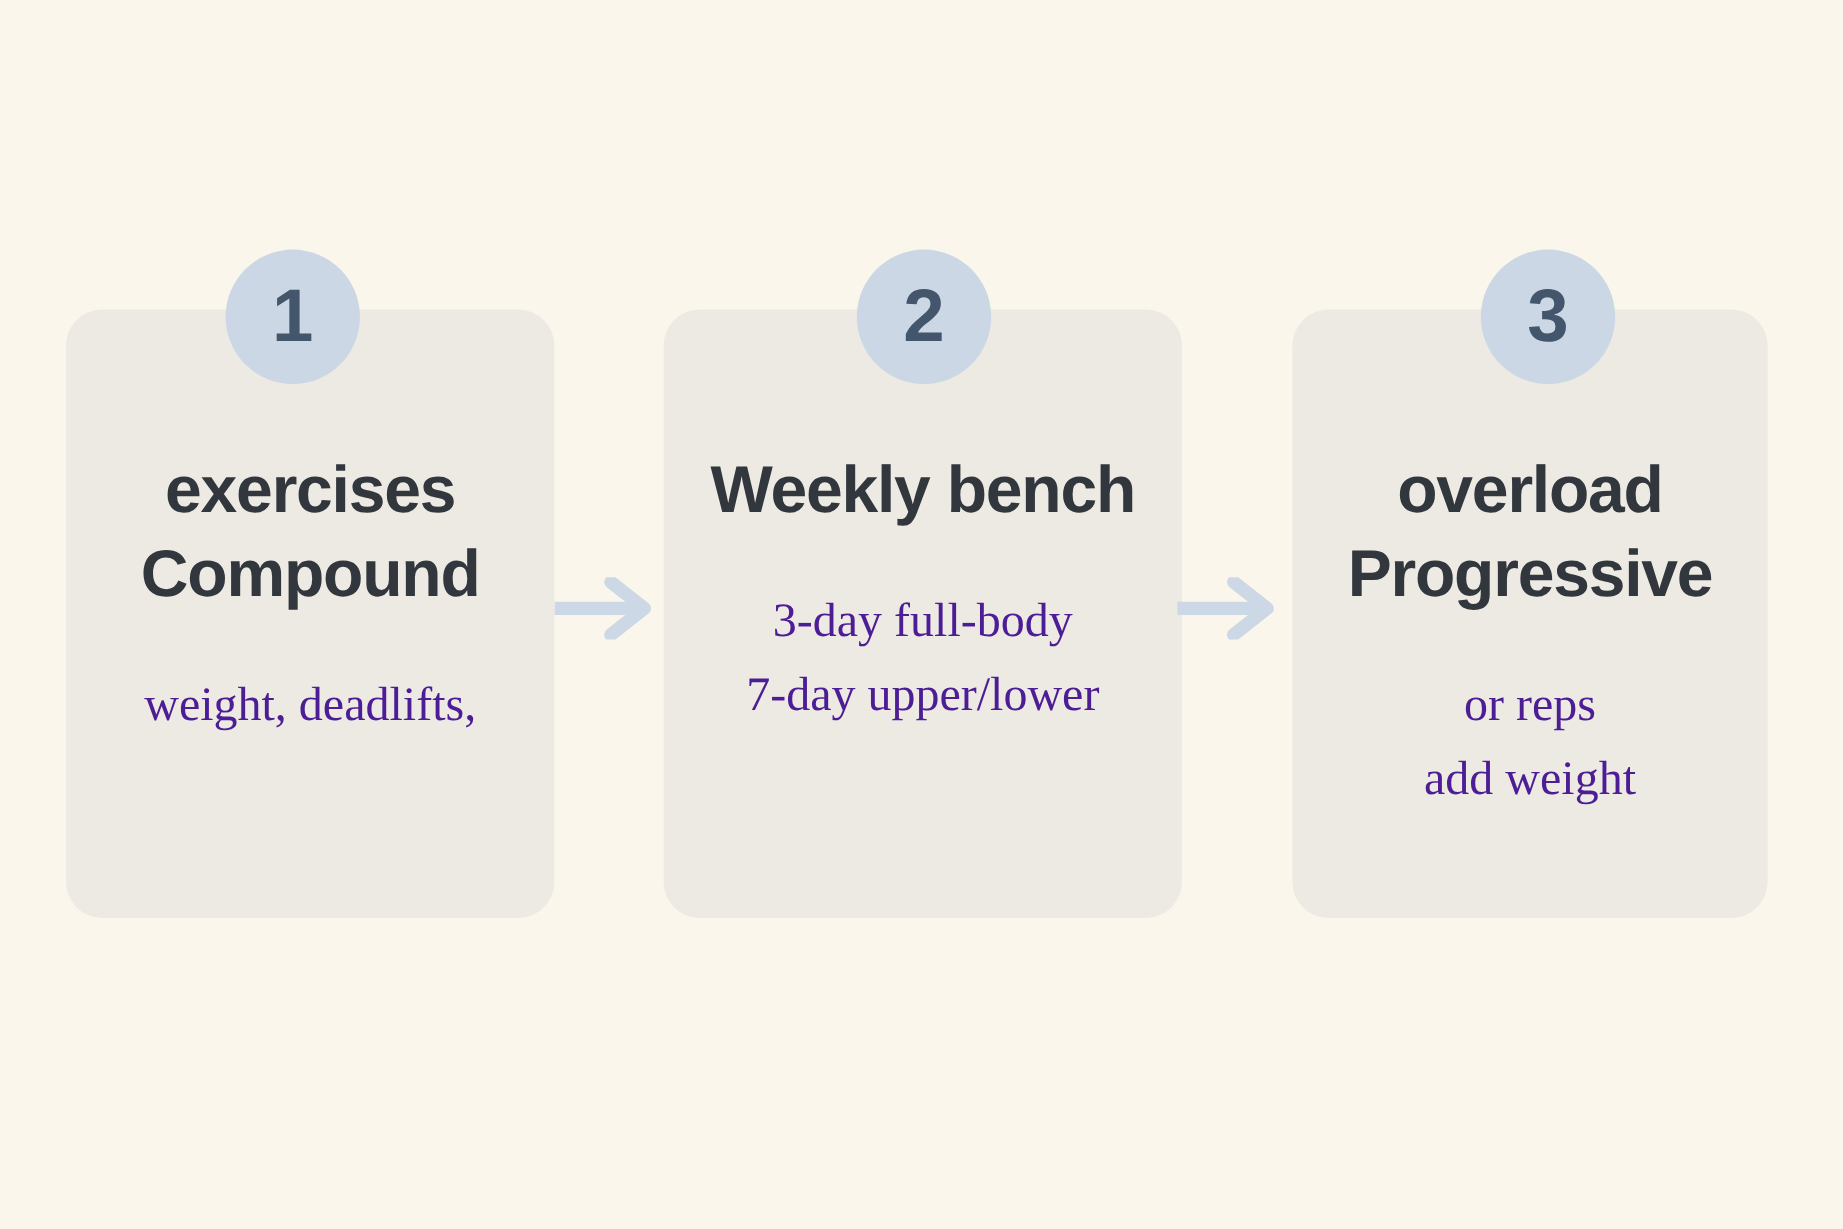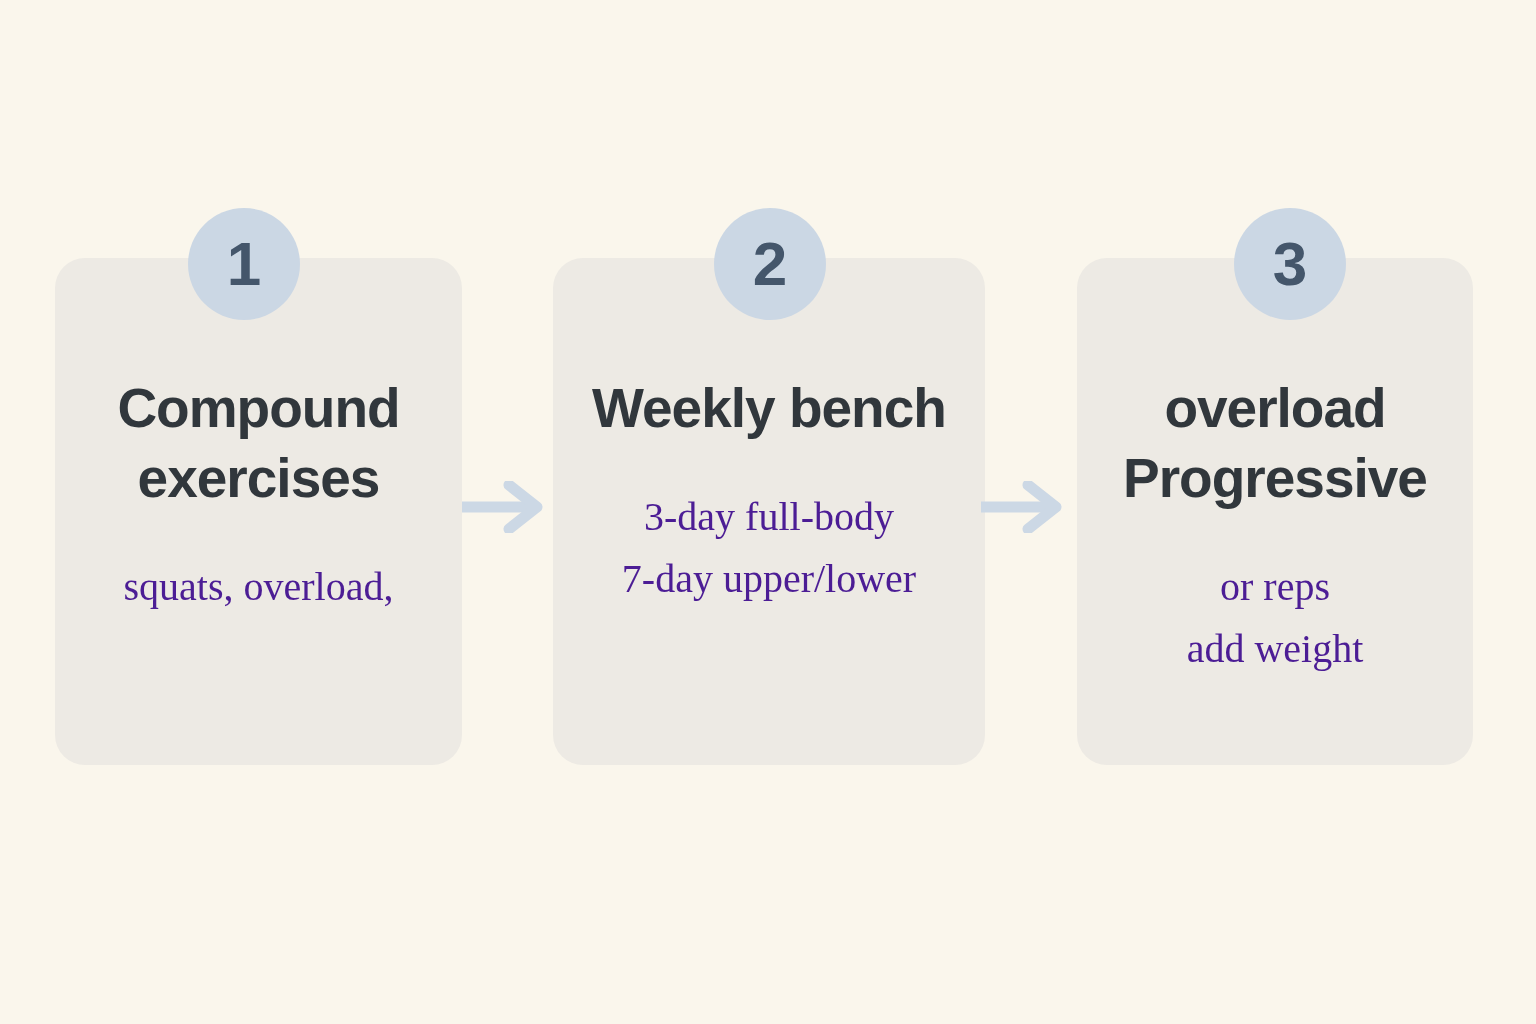--- a/index.html
+++ b/index.html
@@ -78,25 +78,25 @@
 </head>
 <body>
 
 <div class="stage">
 
   <section class="card card1">
     <div class="badge">
       <span>1</span>
     </div>
     <h2 class="title">
+      <span class="line">exercises</span>
       <span class="line">Compound</span>
-      <span class="line">exercises</span>
     </h2>
     <p class="detail">
-      <span class="line">squats, overload,</span>
+      <span class="line">weight, deadlifts,</span>
     </p>
   </section>
 
   <svg class="connector connector1" viewBox="0 0 84 52" aria-hidden="true">
     <path d="M0 26 H70" stroke="#ccd8e5" stroke-width="11" fill="none" stroke-linecap="butt"></path>
     <path d="M47 4 L75 26 L47 48" stroke="#ccd8e5" stroke-width="11" fill="none" stroke-linecap="round" stroke-linejoin="round"></path>
   </svg>
 
   <section class="card card2">
     <div class="badge">

